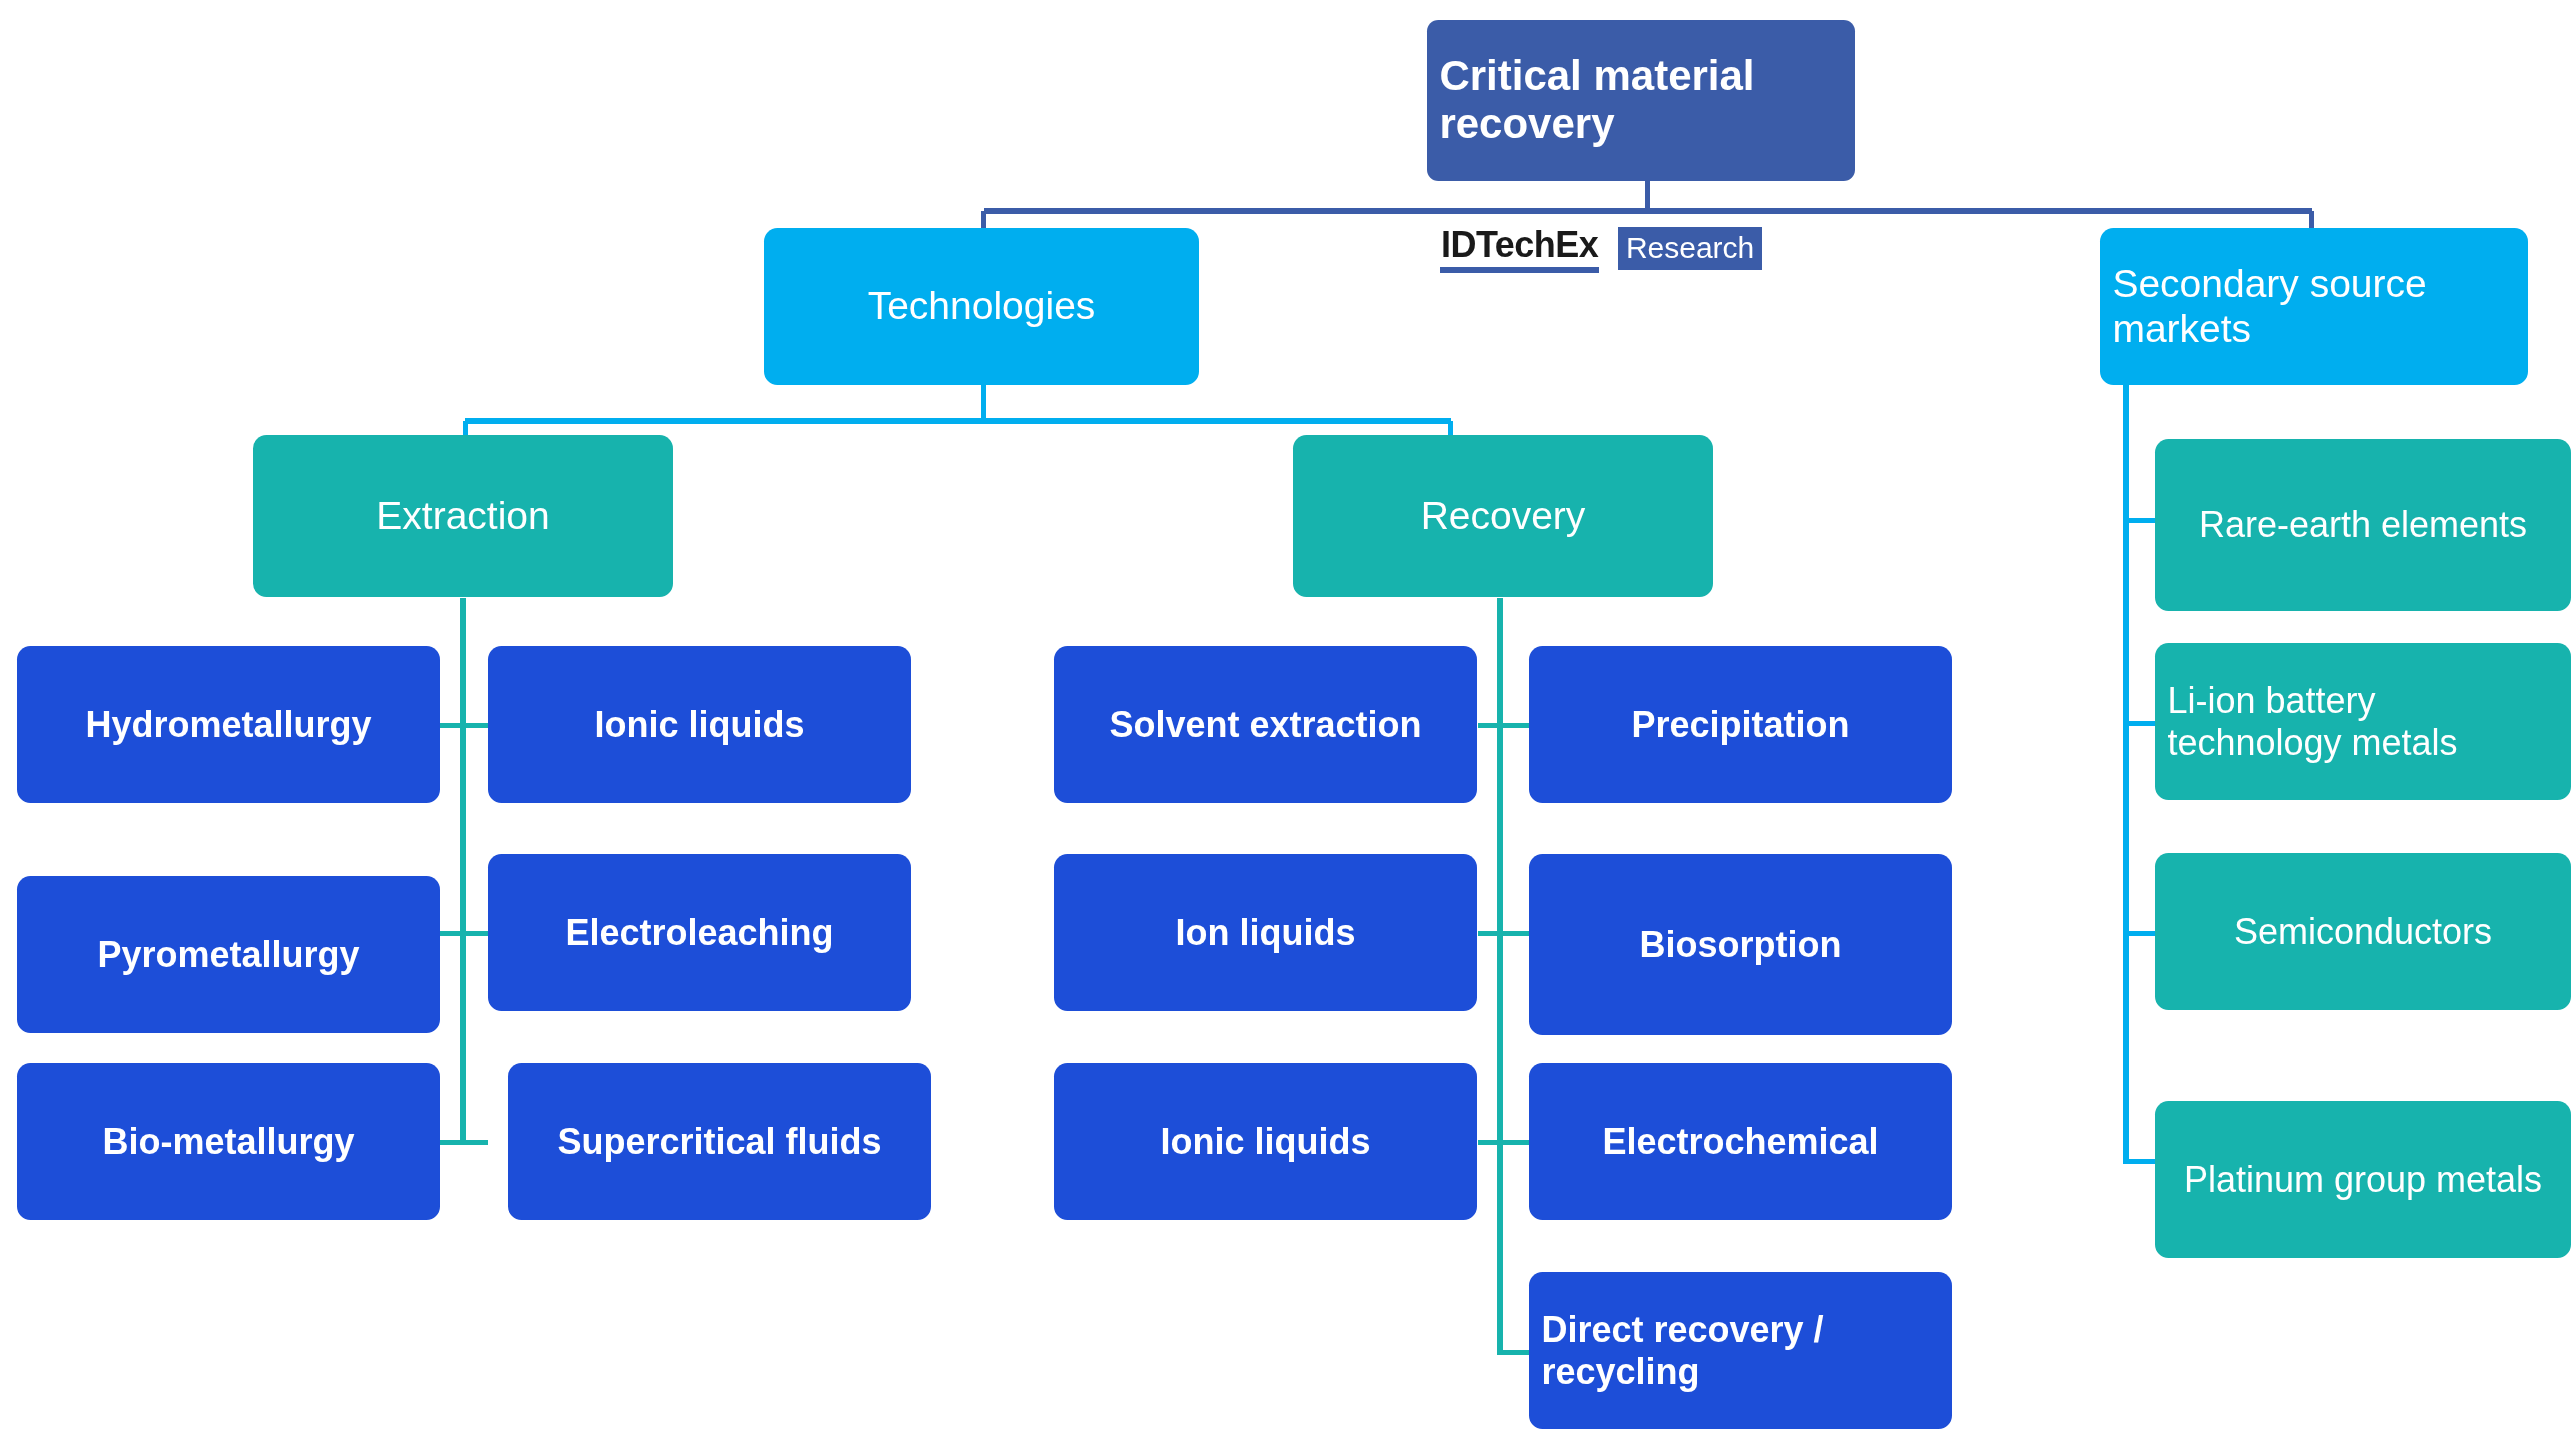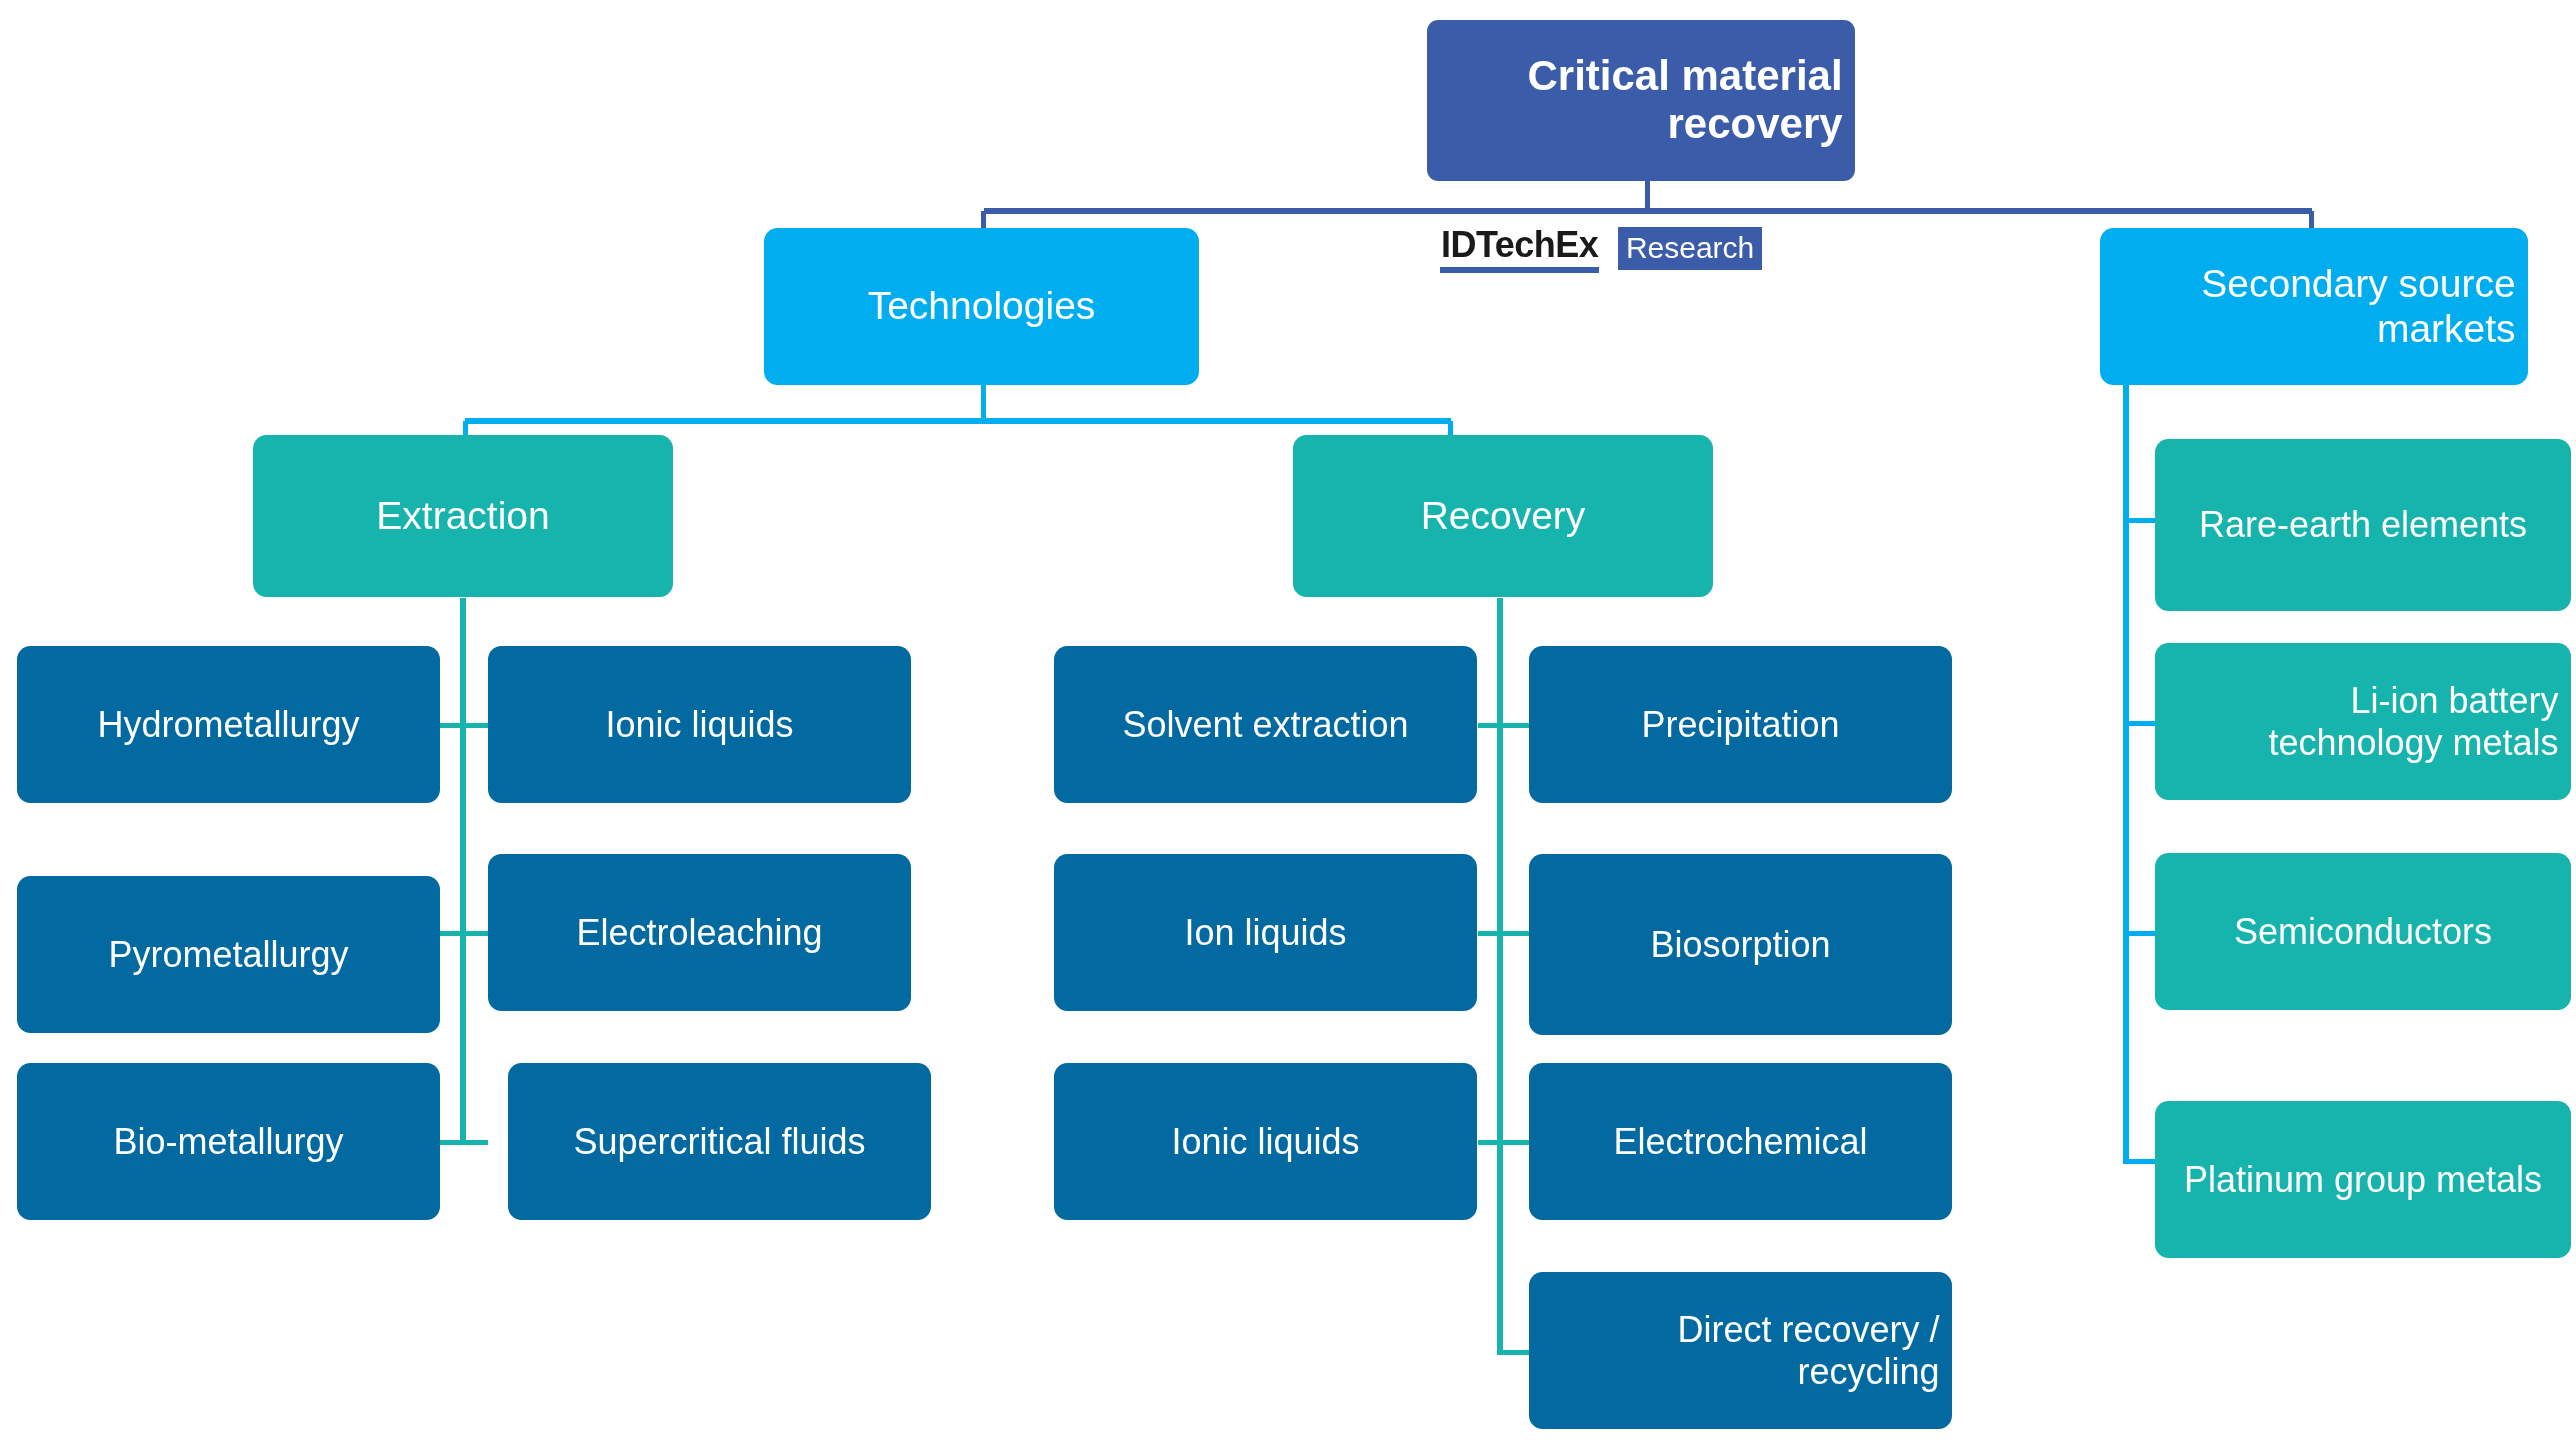--- a/index.html
+++ b/index.html
@@ -14,21 +14,21 @@
     background: #ffffff;
     font-family: "Liberation Sans", sans-serif;
     overflow: hidden;
   }
   .node {
     position: absolute;
     box-sizing: border-box;
     display: flex;
     align-items: center;
     justify-content: center;
-    text-align: right;
+    text-align: left;
     color: #ffffff;
     border-radius: 13.4px;
     line-height: 1.14;
     padding: 5.2px 12.4px;
     z-index: 5;
     -webkit-font-smoothing: antialiased;
   }
   .node.root {
     background: #3B5CA8;
     font-weight: bold;
@@ -39,23 +39,23 @@
     background: #00AEEF;
     font-size: 39px;
     font-weight: 400;
   }
   .node.lvl2 {
     background: #17B3AD;
     font-size: 39px;
     font-weight: 400;
   }
   .node.leaf {
-    background: #0369a1;
+    background: #1d4ed8;
     font-size: 36px;
-    font-weight: 400;
+    font-weight: 700;
   }
   .node.market {
     background: #17B3AD;
     font-size: 36px;
     font-weight: 400;
   }
 
   
   .conn {
     position: absolute;

